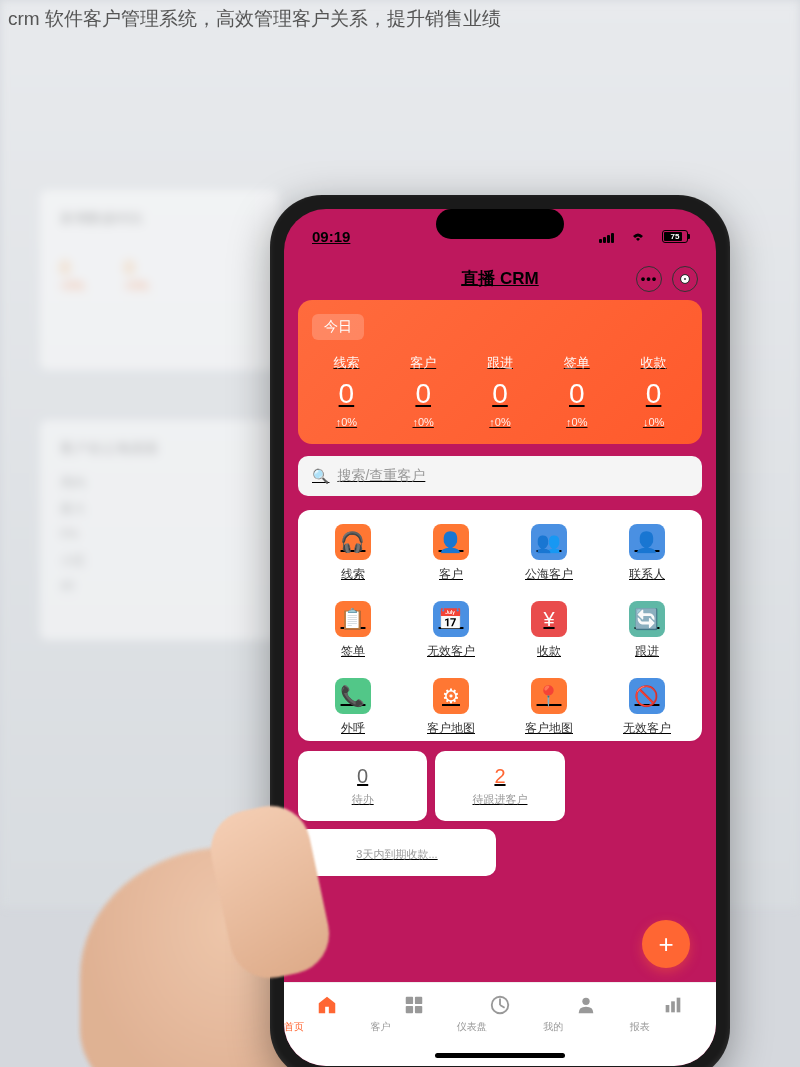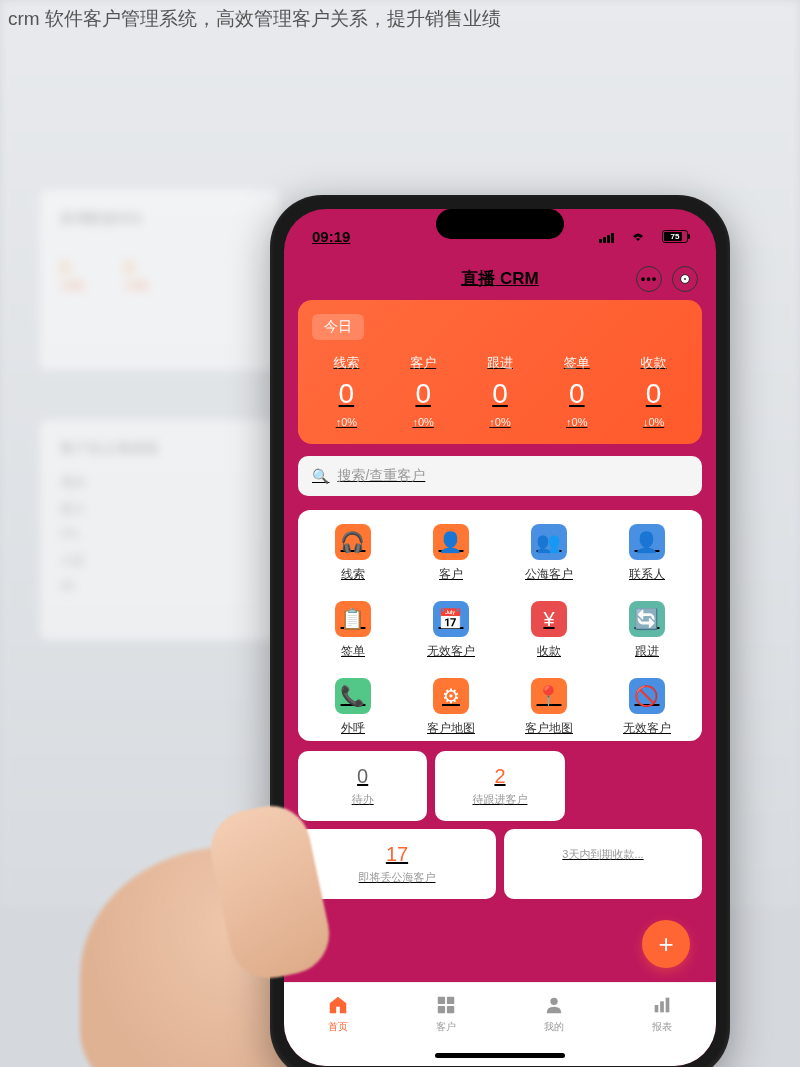--- a/index.html
+++ b/index.html
@@ -62,21 +62,21 @@
     .stat-cards { margin: 10px 14px 0; display: grid; grid-template-columns: repeat(3, 1fr); gap: 8px; }
     .stat-card { background: #fff; border-radius: 10px; padding: 14px 6px; text-align: center; box-shadow: 0 1px 3px rgba(0,0,0,0.04); }
     .stat-num { font-size: 20px; font-weight: 400; }
     .stat-num.gray { color: #666; } .stat-num.orange { color: #ff6633; }
     .stat-label { font-size: 11px; color: #999; margin-top: 4px; }
     .stat-cards.row2 { grid-template-columns: repeat(2, 1fr); margin-top: 8px; }
     
     .fab { position: absolute; right: 26px; bottom: 98px; width: 48px; height: 48px; background: #ff6633; border-radius: 50%; color: #fff; font-size: 26px; display: flex; align-items: center; justify-content: center; box-shadow: 0 4px 12px rgba(255,102,51,0.4); }
     
     .tab-bar { position: absolute; bottom: 0; left: 0; right: 0; height: 84px; background: #fff; border-top: 1px solid #eee; display: flex; justify-content: space-around; padding: 8px 0 0; }
-    .tab-item { text-align: center; flex: 1; }
+    .tab-item { text-align: left; flex: 1; }
     .tab-icon { width: 24px; height: 24px; margin: 2px auto 3px; display: flex; align-items: center; justify-content: center; }
     .tab-label { font-size: 10px; color: #999; }
     .tab-item.active .tab-label { color: #ff6633; }
     .home-indicator { position: absolute; bottom: 8px; left: 50%; transform: translateX(-50%); width: 130px; height: 5px; background: #000; border-radius: 3px; }
     
     .hand { position: absolute; bottom: -40px; left: 80px; width: 300px; height: 260px; background: radial-gradient(ellipse at 50% 30%, #f0c5a8 0%, #e0b090 70%); border-radius: 50% 50% 30% 30%; z-index: 15; filter: blur(2px); opacity: 0.95; }
     .thumb { position: absolute; bottom: 90px; left: 220px; width: 100px; height: 170px; background: linear-gradient(160deg, #f5cfb5 0%, #ddaa88 100%); border-radius: 40px; z-index: 25; transform: rotate(-12deg); filter: blur(1px); }
   </style>
 </head>
 <body>
@@ -240,24 +240,20 @@
       <div class="stat-num gray">0</div>
       <div class="stat-label">待办</div>
     </div>
         <div class="stat-card">
       <div class="stat-num orange">2</div>
       <div class="stat-label">待跟进客户</div>
     </div>
       </div>
     <div class="stat-cards row2" id="stats2">
         <div class="stat-card">
-      <div class="stat-num orange">17</div>
-      <div class="stat-label">即将丢公海客户</div>
-    </div>
-        <div class="stat-card">
       <div class="stat-label">3天内到期收款...</div>
     </div>
       </div>
 
     <div class="fab">+</div>
 
     <div class="tab-bar" id="tab-bar">
       <div class="tab-item active">
           <div class="tab-icon">
             <svg width="22" height="22" viewBox="0 0 24 24">
@@ -273,20 +269,29 @@
               <rect x="13" y="3" width="8" height="8" rx="1" fill="#999"></rect>
               <rect x="3" y="13" width="8" height="8" rx="1" fill="#999"></rect>
               <rect x="13" y="13" width="8" height="8" rx="1" fill="#999"></rect>
             </svg>
           </div>
           <div class="tab-label">客户</div>
         </div>
         <div class="tab-item">
           <div class="tab-icon">
             <svg width="22" height="22" viewBox="0 0 24 24">
+              <circle cx="12" cy="12" r="9" fill="none" stroke="#999" stroke-width="2"></circle>
+              <path d="M12 12 L12 5 M12 12 L17 15" stroke="#999" stroke-width="2"></path>
+            </svg>
+          </div>
+          <div class="tab-label">仪表盘</div>
+        </div>
+        <div class="tab-item">
+          <div class="tab-icon">
+            <svg width="22" height="22" viewBox="0 0 24 24">
               <circle cx="12" cy="8" r="4" fill="#999"></circle>
               <path d="M4 21 Q4 14 12 14 Q20 14 20 21 Z" fill="#999"></path>
             </svg>
           </div>
           <div class="tab-label">我的</div>
         </div>
         <div class="tab-item">
           <div class="tab-icon">
             <svg width="22" height="22" viewBox="0 0 24 24">
               <rect x="4" y="12" width="4" height="8" fill="#999"></rect>

